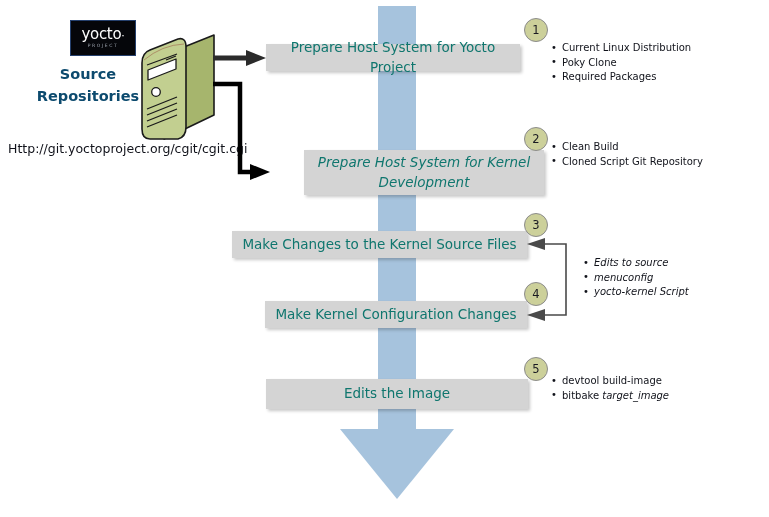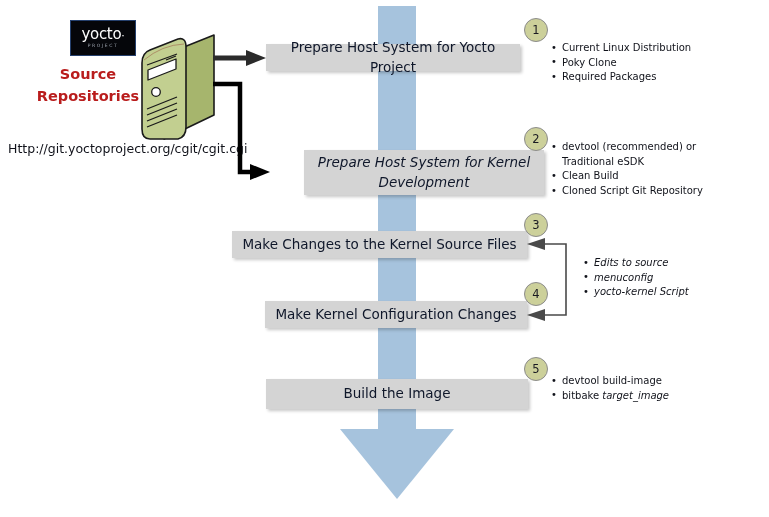--- a/index.html
+++ b/index.html
@@ -37,21 +37,21 @@
     border-left: 57px solid transparent;
     border-right: 57px solid transparent;
     border-top: 70px solid #a6c3dd;
   }
 
   
   .box {
     position: absolute;
     background: #d4d4d4;
     box-shadow: 2px 2px 3px rgba(0,0,0,0.22);
-    color: #0f172a;
+    color: #0f766e;
     font-size: 13.5px;
     display: flex;
     align-items: center;
     justify-content: center;
     text-align: center;
     line-height: 1.45;
     box-sizing: border-box;
     padding: 0 8px;
   }
 
@@ -94,21 +94,21 @@
 
   
   .src-label {
     position: absolute;
     left: 28px;
     top: 63px;
     width: 120px;
     text-align: center;
     font-weight: bold;
     font-size: 14.5px;
-    color: #b91c1c;
+    color: #0c4a6e;
     line-height: 1.55;
   }
   .url-label {
     position: absolute;
     left: 8px;
     top: 141px;
     font-size: 12.5px;
     color: #10121a;
     white-space: nowrap;
   }
@@ -221,37 +221,35 @@
       <polyline points="545,244 566,244 566,315 545,315" fill="none" stroke="#4a4a4a" stroke-width="1.6"></polyline>
       <polygon points="545,238 527,244 545,250" fill="#4a4a4a"></polygon>
       <polygon points="545,309 527,315 545,321" fill="#4a4a4a"></polygon>
     </g>
   </svg>
 
   <div class="box" id="box-1">Prepare Host System for Yocto Project</div>
   <div class="box" id="box-2">Prepare Host System for Kernel Development</div>
   <div class="box" id="box-3">Make Changes to the Kernel Source Files</div>
   <div class="box" id="box-4">Make Kernel Configuration Changes</div>
-  <div class="box" id="box-5">Build the Image</div>
+  <div class="box" id="box-5">Edits the Image</div>
 
   <div class="step-circle" id="circle-1">1</div>
   <div class="step-circle" id="circle-2">2</div>
   <div class="step-circle" id="circle-3">3</div>
   <div class="step-circle" id="circle-4">4</div>
   <div class="step-circle" id="circle-5">5</div>
 
   <ul class="bullets" id="bullets-1">
     <li>Current Linux Distribution</li>
     <li>Poky Clone</li>
     <li>Required Packages</li>
   </ul>
 
   <ul class="bullets" id="bullets-2">
-    <li>devtool (recommended) or
-Traditional eSDK</li>
     <li>Clean Build</li>
     <li>Cloned Script Git Repository</li>
   </ul>
 
   <ul class="bullets" id="bullets-3">
     <li>Edits to source</li>
     <li>menuconfig</li>
     <li>yocto-kernel Script</li>
   </ul>
 

